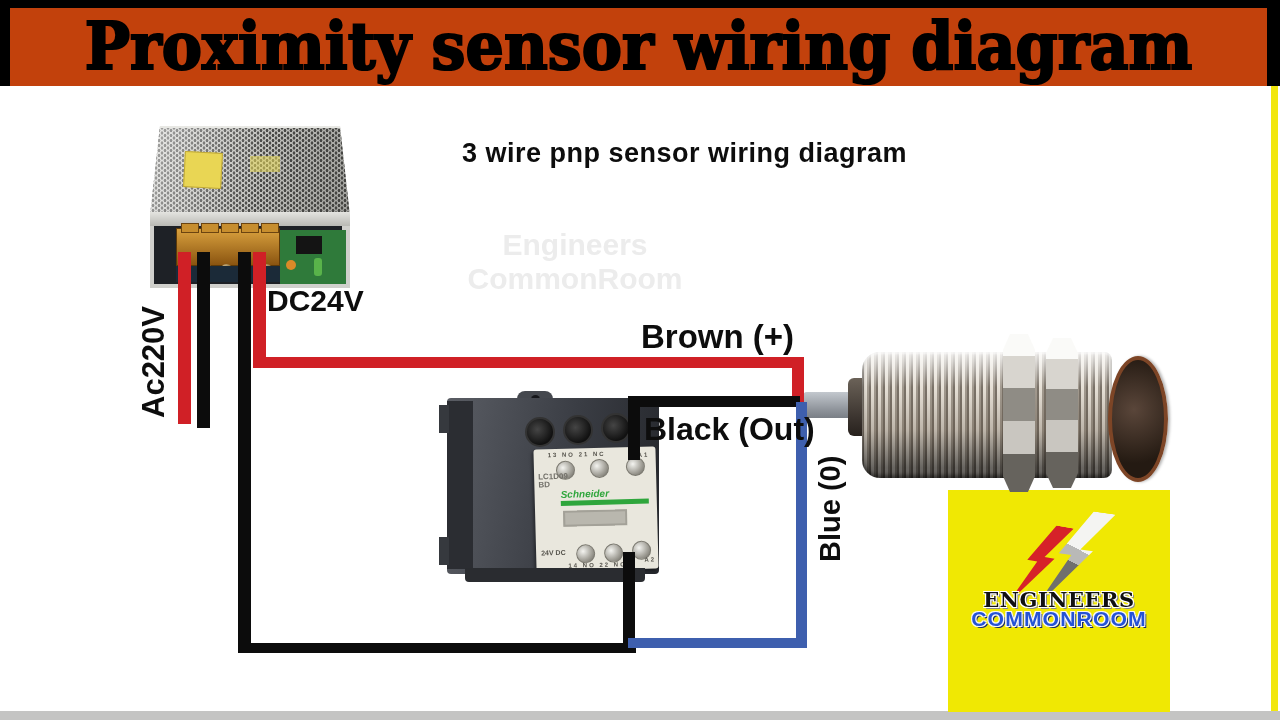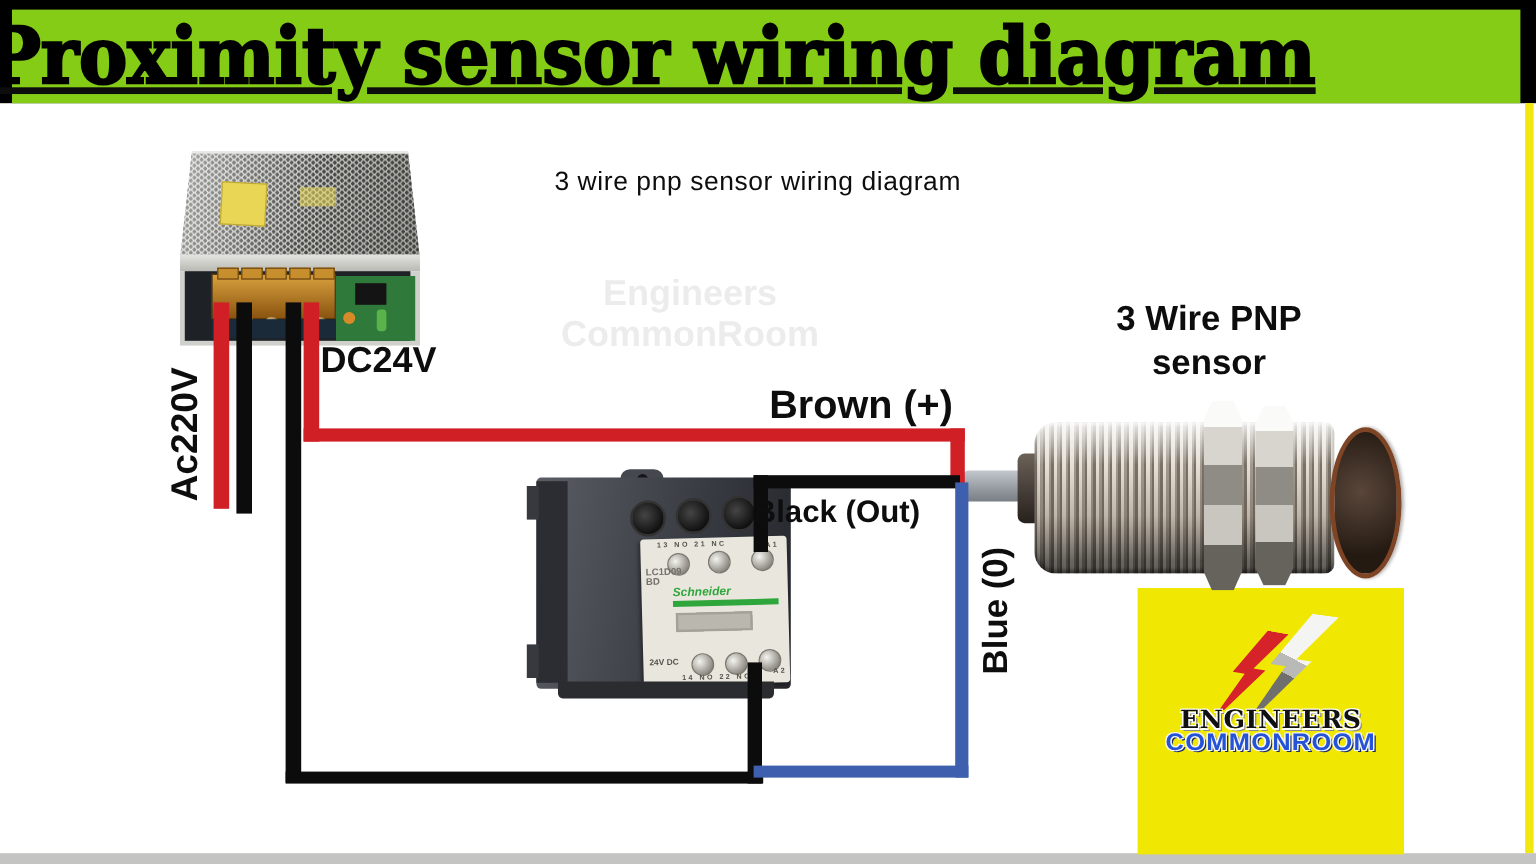--- a/index.html
+++ b/index.html
@@ -2,22 +2,22 @@
 <html><head>
 <meta charset="utf-8">
 <style>
   html,body{margin:0;padding:0;background:#fff;}
   #stage{position:relative;width:1280px;height:720px;background:#ffffff;overflow:hidden;
          font-family:"Liberation Sans",sans-serif;color:#0d0d0d;}
   .abs{position:absolute;}
 
   
   #banner{left:0;top:0;width:1280px;height:86px;background:#000;}
-  #banner-inner{left:10px;top:8px;right:13px;bottom:0;background:#84cc16;
-                display:flex;align-items:center;text-decoration:underline;}
+  #banner-inner{left:10px;top:8px;right:13px;bottom:0;background:#c2410c;
+                display:flex;align-items:center;justify-content:center;}
   #banner-title{font-family:"DejaVu Serif",serif;font-weight:bold;font-size:58px;
                 letter-spacing:0px;-webkit-text-stroke:2px #000;color:#000;
                 transform:scale(1.04,1.12);white-space:nowrap;}
 
   #right-strip{left:1271px;top:86px;width:7px;height:625px;background:#f2e70e;}
   #bottom-strip{left:0;top:711px;width:1280px;height:9px;background:#c4c4c3;}
 
   
   .wm{color:#ececec;font-weight:bold;font-size:30px;text-align:center;width:320px;z-index:1;}
 
@@ -222,24 +222,20 @@
     <div class="abs" id="sn-face"></div>
   </div>
 
   <div class="abs" id="logo">
     <div class="bolt" id="bolt-red"></div>
     <div class="bolt" id="bolt-silver"></div>
     <div class="abs" id="logo-l1">ENGINEERS</div>
     <div class="abs" id="logo-l2">COMMONROOM</div>
   </div>
 
-  <div class="abs lbl" style="left:462px;top:138px;font-size:22px;font-weight:400;letter-spacing:0.5px;">3 wire pnp sensor wiring diagram</div>
+  <div class="abs lbl" style="left:462px;top:138px;font-size:27px;font-weight:700;letter-spacing:0.5px;">3 wire pnp sensor wiring diagram</div>
   <div class="abs lbl" style="left:267px;top:284px;font-size:30px;">DC24V</div>
   <div class="abs vlbl" style="left:136px;top:282px;height:136px;font-size:31px;">Ac220V</div>
   <div class="abs lbl" style="left:641px;top:318px;font-size:33px;">Brown (+)</div>
-  <div class="abs lbl" style="left:628px;top:411px;font-size:26px;">Black (Out)</div>
+  <div class="abs lbl" style="left:644px;top:411px;font-size:32px;">Black (Out)</div>
   <div class="abs vlbl" style="left:814px;top:430px;height:132px;font-size:29px;">Blue (0)</div>
-  <div class="abs lbl" style="left:885px;top:248px;width:245px;text-align:center;font-size:29px;line-height:37px;">
-    <div>3 Wire PNP</div>
-    <div>sensor</div>
-  </div>
 
 </div>
 
 </body></html>

